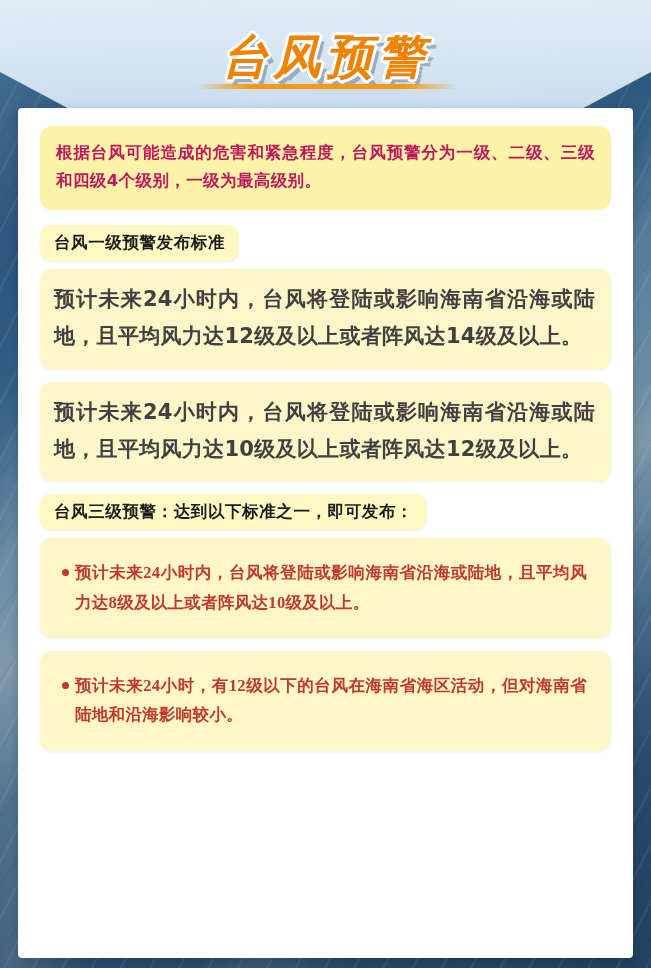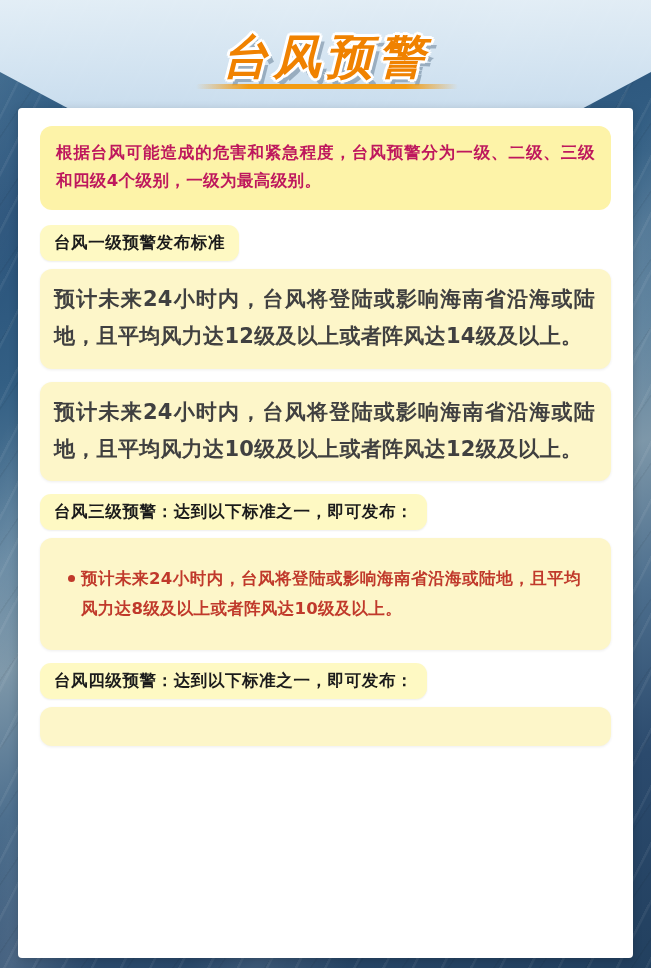--- a/index.html
+++ b/index.html
@@ -141,21 +141,21 @@
     box-shadow: 0 1px 3px rgba(0,0,0,0.07);
   }
   .para {
     color: #404040;
     font-size: 21px;
     line-height: 1.78;
     letter-spacing: 0.3px;
     font-weight: bold;
     margin: 0;
   }
-  .bullet-list { margin: 14px; padding: 0; list-style: none; }
+  .bullet-list { margin: 8px; padding: 0; list-style: none; font-family: Liberation Serif, serif; }
   .bullet-item {
     position: relative;
     padding-left: 13px;
     color: #c0392b;
     font-size: 16.5px;
     line-height: 1.78;
     letter-spacing: 0.3px;
     font-weight: bold;
     margin-bottom: 9px;
   }
@@ -204,23 +204,23 @@
       <div class="section">
         <div class="sec-head">台风三级预警：达到以下标准之一，即可发布：</div>
         <div class="sec-body">
           <ul class="bullet-list">
             <li class="bullet-item justify">预计未来24小时内，台风将登陆或影响海南省沿海或陆地，且平均风力达8级及以上或者阵风达10级及以上。</li>
           </ul>
         </div>
       </div>
 
       <div class="section">
-        <div class="sec-head">台风四级预警：达到以下标准之一，即可发布：</div>
         <div class="sec-body">
           <ul class="bullet-list">
+            <li class="bullet-item justify">预计未来24小时，有12级以下的台风在海南省海区活动，但对海南省陆地和沿海影响较小。</li>
           </ul>
         </div>
       </div>
 
     </div>
   </div>
 
 </div>
 
 </body></html>

